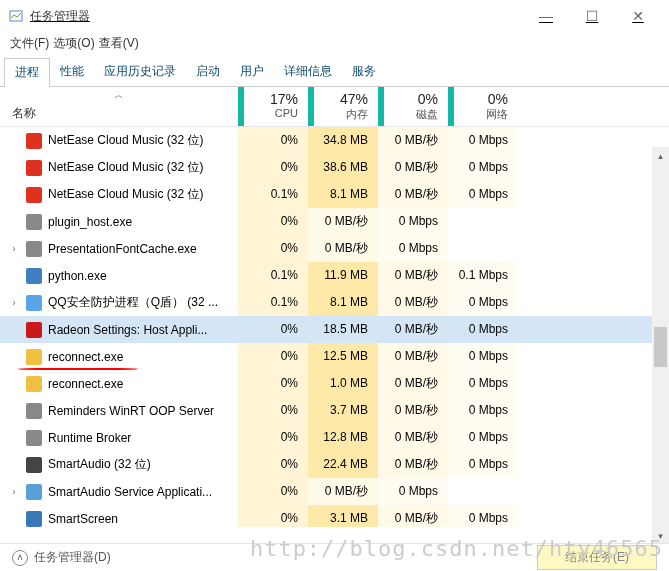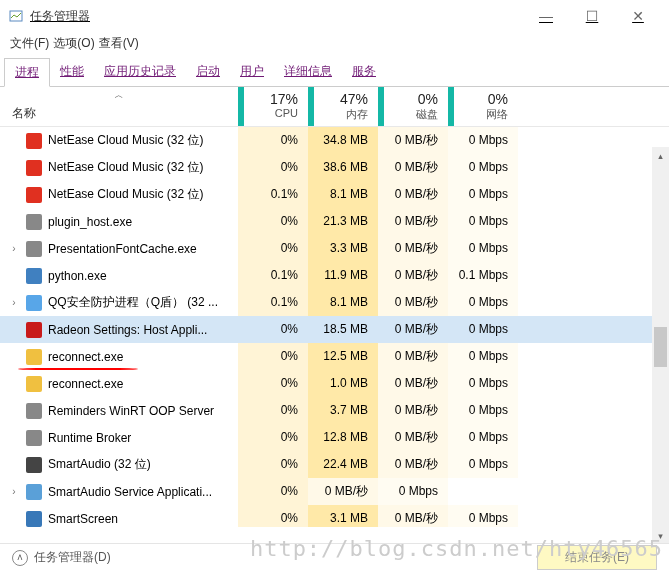--- a/index.html
+++ b/index.html
@@ -5,21 +5,21 @@
 * { margin: 0; padding: 0; box-sizing: border-box; font-family: "Microsoft YaHei", "Segoe UI", sans-serif; }
 body { background: #fff; width: 669px; height: 571px; overflow: hidden; position: relative; }
 .titlebar { height: 32px; display: flex; align-items: center; padding: 0 8px; text-decoration: underline; }
 .titlebar .icon { width: 16px; height: 16px; margin-right: 6px; }
 .titlebar .title { font-size: 12px; color: #333; flex: 1; }
 .win-controls { display: flex; }
 .win-btn { width: 46px; height: 32px; display: flex; align-items: center; justify-content: center; color: #666; font-size: 14px; }
 .menubar { height: 22px; display: flex; align-items: center; padding: 0 10px; gap: 4px; font-size: 12px; color: #333; }
 .menu-item { cursor: default; }
 .tabs { display: flex; border-bottom: 1px solid #ccc; padding: 0 4px; margin-top: 4px; }
-.tab { padding: 5px 10px; font-size: 12px; color: #701a75; cursor: default; text-decoration: underline; }
+.tab { padding: 5px 10px; font-size: 12px; color: #0c4a6e; cursor: default; }
 .tab.active { border: 1px solid #ccc; border-bottom: 1px solid #fff; margin-bottom: -1px; background: #fff; }
 .headers { display: flex; border-bottom: 1px solid #e8e8e8; font-size: 12px; color: #333; }
 .hcol-name { width: 238px; padding: 8px 8px 4px 12px; display: flex; flex-direction: column; justify-content: flex-end; position: relative; }
 .hcol-name .sort-arrow { position: absolute; top: 2px; left: 50%; transform: translateX(-50%); font-size: 9px; color: #555; }
 .hcol { width: 70px; text-align: right; padding: 4px 10px 4px 2px; border-left: 6px solid #14b8a6; }
 .hcol .pct { font-size: 14px; color: #222; }
 .hcol .lbl { font-size: 11px; color: #555; }
 .process-list { height: 400px; overflow-y: auto; position: relative; }
 .row { display: flex; align-items: center; height: 27px; font-size: 12px; cursor: default; }
 .row.selected { background: #d4e6f6 !important; }
@@ -132,32 +132,30 @@
       <div class="cell disk-col">0 MB/秒</div>
       <div class="cell net-col">0 Mbps</div>
     </div>
     <div class="row">
       <div class="cell-name">
         <span class="expander"></span>
         <span class="proc-icon" style="background:#888;border-radius:2px;"></span>
         <span class="pname">plugin_host.exe</span>
       </div>
       <div class="cell cpu-col">0%</div>
-      <div class="cell mem-col">21.3 MB</div>
       <div class="cell disk-col">0 MB/秒</div>
       <div class="cell net-col">0 Mbps</div>
     </div>
     <div class="row">
       <div class="cell-name">
         <span class="expander">›</span>
         <span class="proc-icon" style="background:#888;border-radius:2px;"></span>
         <span class="pname">PresentationFontCache.exe</span>
       </div>
       <div class="cell cpu-col">0%</div>
-      <div class="cell mem-col">3.3 MB</div>
       <div class="cell disk-col">0 MB/秒</div>
       <div class="cell net-col">0 Mbps</div>
     </div>
     <div class="row">
       <div class="cell-name">
         <span class="expander"></span>
         <span class="proc-icon" style="background:#4080c0;border-radius:2px;"></span>
         <span class="pname">python.exe</span>
       </div>
       <div class="cell cpu-col">0.1%</div>

